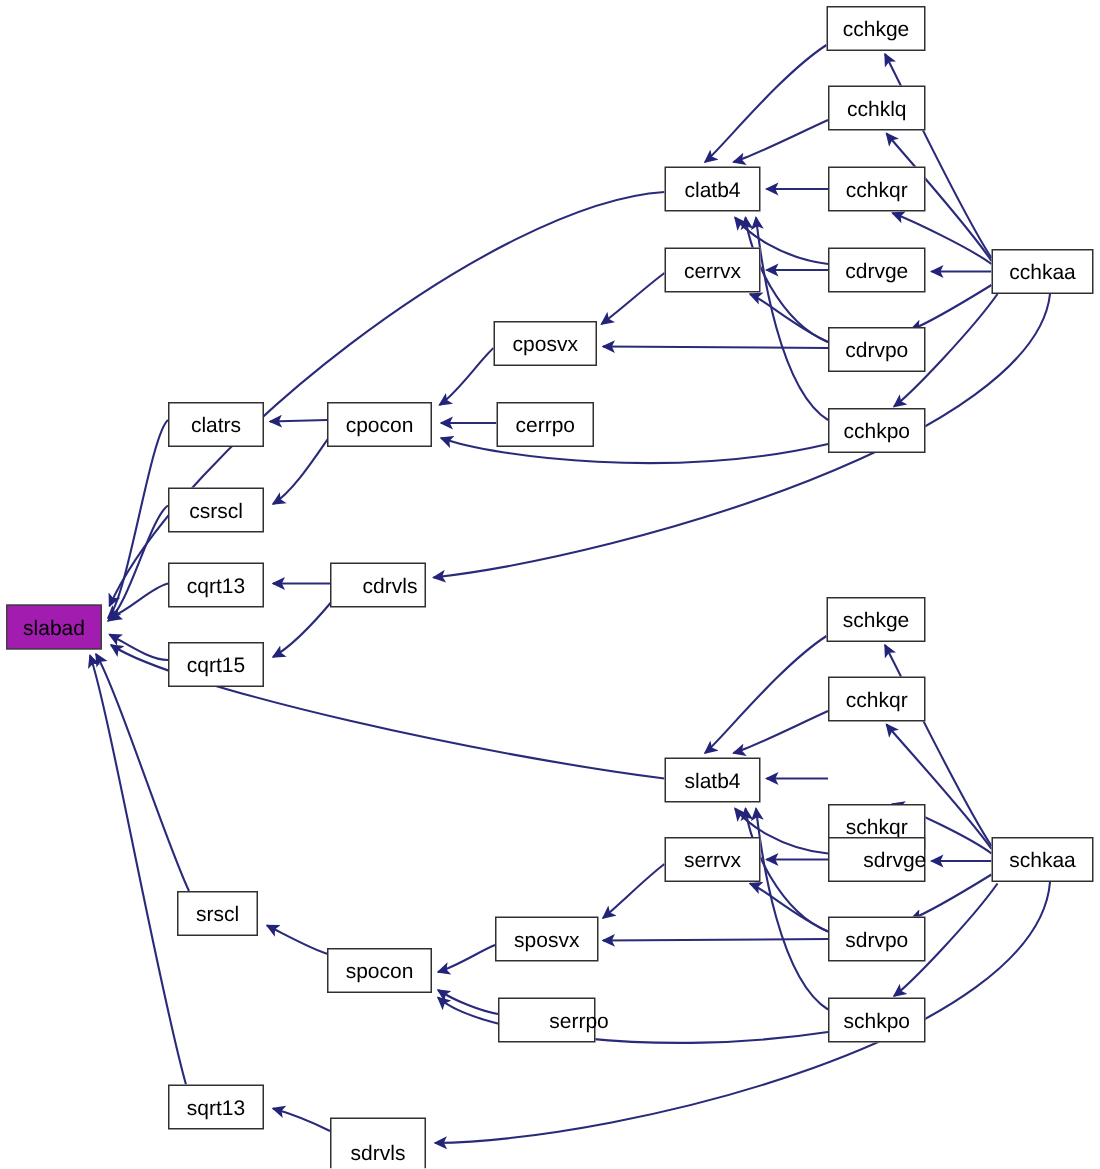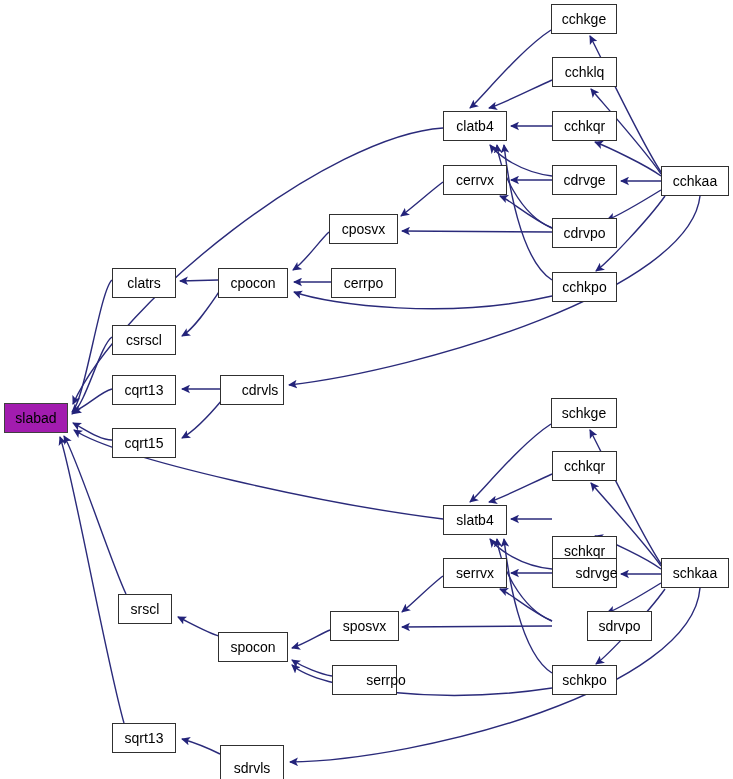--- a/index.html
+++ b/index.html
@@ -196,21 +196,21 @@
       </div>
       <div class="node" style="left: 552px; top: 451px; width: 65px; height: 30px;">
         <span class="node-label">cchkqr</span>
       </div>
       <div class="node" style="left: 552px; top: 504px; width: 65px; height: 30px; margin-top: 32px;">
         <span class="node-label">schkqr</span>
       </div>
       <div class="node" style="left: 552px; top: 558px; width: 65px; height: 30px; padding-left: 24px;">
         <span class="node-label">sdrvge</span>
       </div>
-      <div class="node" style="left: 552px; top: 611px; width: 65px; height: 30px; margin-left: 35px;">
+      <div class="node" style="left: 552px; top: 611px; width: 65px; height: 30px;">
         <span class="node-label">sdrvpo</span>
       </div>
       <div class="node" style="left: 552px; top: 665px; width: 65px; height: 30px;">
         <span class="node-label">schkpo</span>
       </div>
       <div class="node" style="left: 661px; top: 166px; width: 68px; height: 30px;">
         <span class="node-label">cchkaa</span>
       </div>
       <div class="node" style="left: 661px; top: 558px; width: 68px; height: 30px;">
         <span class="node-label">schkaa</span>

